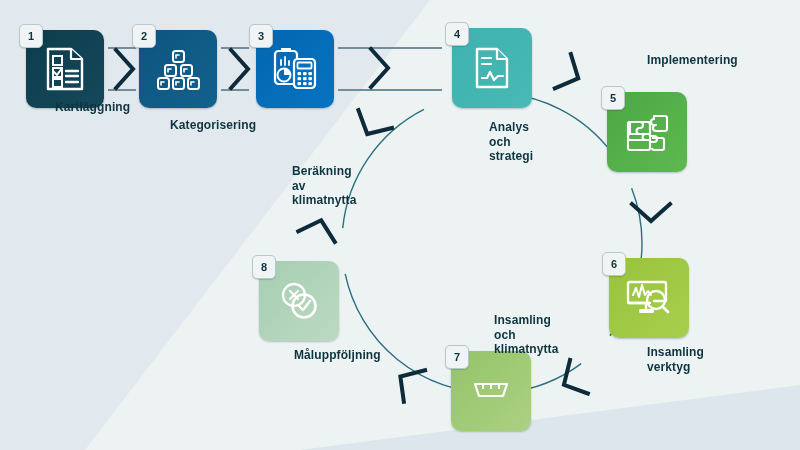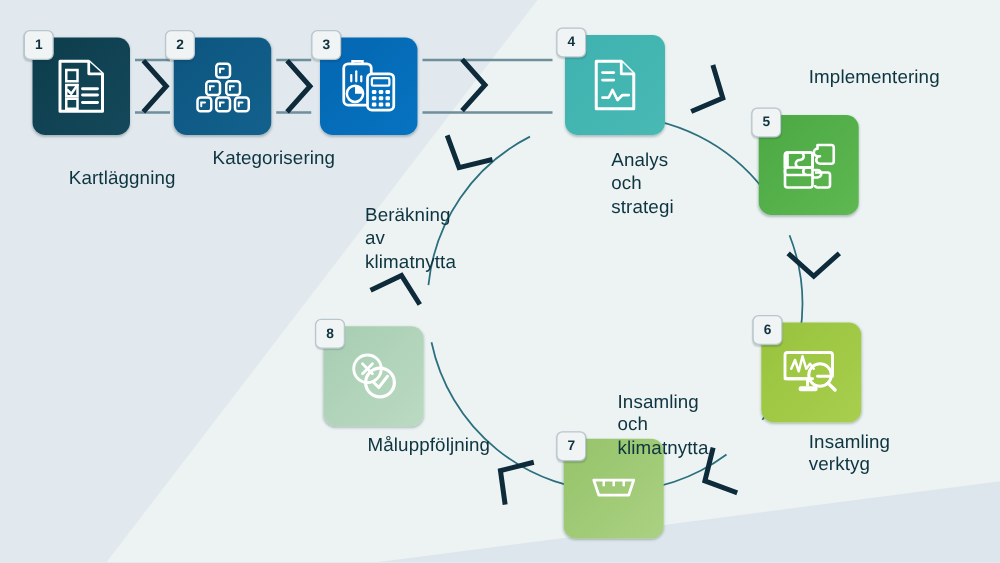--- a/index.html
+++ b/index.html
@@ -44,22 +44,22 @@
     border:1px solid #b9c6cc;
     border-radius:5px;
     display:flex;align-items:center;justify-content:center;
     font-size:11px;font-weight:bold;color:#10333f;
     z-index:6;
     box-shadow:0 1px 1px rgba(20,50,60,.18);
     font-family:"Liberation Sans", sans-serif;
   }
   .caption{
     position:absolute;
-    font-size:15px;
-    font-weight:normal;
+    font-size:12px;
+    font-weight:bold;
     color:#0e3440;
     line-height:1.22;
     letter-spacing:.1px;
     white-space:pre-line;
     font-family:"Liberation Sans", sans-serif;
     padding-left:39px;
   }
 
   
   .icon svg{display:block;}
@@ -125,21 +125,21 @@
           <rect x="10" y="22" width="9" height="9" fill="none" stroke="#fff" stroke-width="2"></rect>
           <polyline points="11,26 14,29 19,22" fill="none" stroke="#fff" stroke-width="2" stroke-linecap="round"></polyline>
           <rect x="10" y="33" width="9" height="8" fill="none" stroke="#fff" stroke-width="2"></rect>
           <line x1="23" y1="25" x2="35" y2="25" stroke="#fff" stroke-width="2.3" stroke-linecap="round"></line>
           <line x1="23" y1="30" x2="35" y2="30" stroke="#fff" stroke-width="2.3" stroke-linecap="round"></line>
           <line x1="23" y1="36" x2="35" y2="36" stroke="#fff" stroke-width="2.3" stroke-linecap="round"></line>
         </svg>
       </span>
     </div>
     <div class="badge" style="left:19px;top:24px;">1</div>
-    <div class="caption" style="left:16px;top:134px;">Kartläggning</div>
+    <div class="caption" style="left:16px;top:100px;">Kartläggning</div>
   </div>
 
   <div class="node">
     <div class="tile" style="left:139px;top:30px;width:78px;height:78px;background:linear-gradient(135deg,#0d5581,#12618c);">
       <span class="icon">
         <svg width="46" height="44" viewBox="0 0 46 44">
           <rect x="18" y="4" width="11" height="11" rx="2.5" fill="none" stroke="#fff" stroke-width="2"></rect>
           <polyline points="21,11 21,8 24,8" fill="none" stroke="#fff" stroke-width="1.6" stroke-linecap="round"></polyline>
           <rect x="10" y="18" width="11" height="11" rx="2.5" fill="none" stroke="#fff" stroke-width="2"></rect>
           <polyline points="13,25 13,22 16,22" fill="none" stroke="#fff" stroke-width="1.6" stroke-linecap="round"></polyline>

